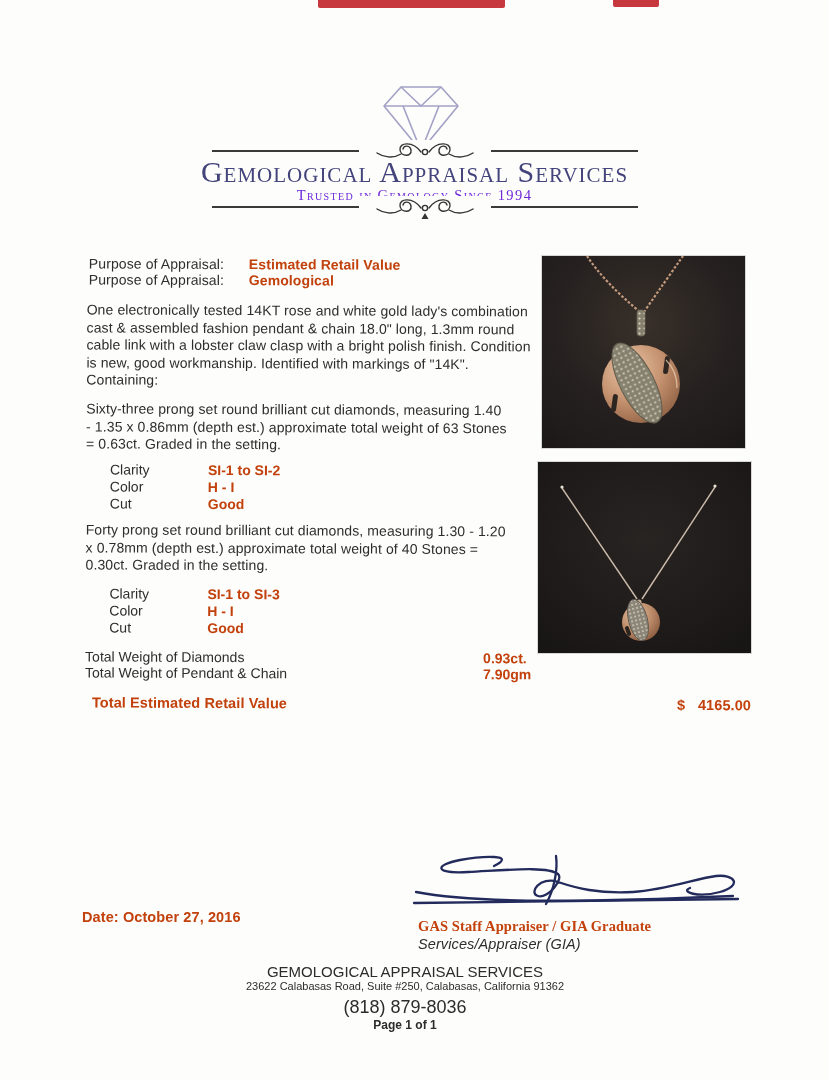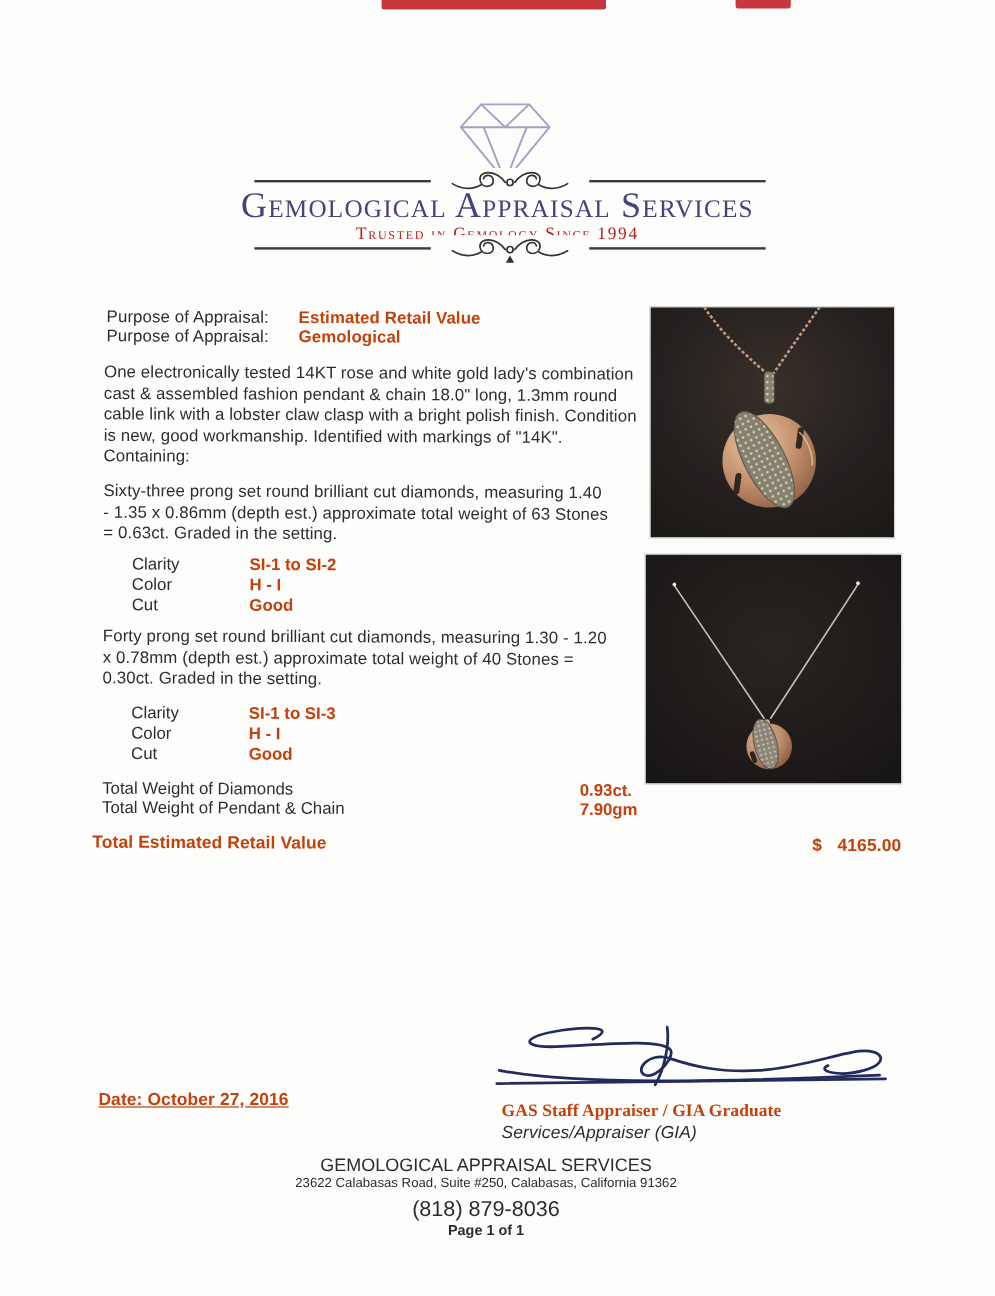--- a/index.html
+++ b/index.html
@@ -18,21 +18,21 @@
   
   .rule{background:#3a3a3a;height:2px;}
   .brand-title{
     width:829px;text-align:center;
     font-family:"Liberation Serif",serif;font-variant:small-caps;
     font-size:30px;letter-spacing:1px;color:#44447c;
   }
   .brand-tagline{
     width:829px;text-align:center;
     font-family:"Liberation Serif",serif;font-variant:small-caps;
-    font-size:14.5px;letter-spacing:1.4px;color:#b91c1c;
+    font-size:14.5px;letter-spacing:1.4px;color:#6d28d9;
   }
   .orn{background:#fdfdfb;padding:0 6px;}
   
   .grow{line-height:17px;font-size:14px;}
   .glabel{display:inline-block;width:98px;}
   
   .trow{font-size:14px;line-height:16.5px;}
   .tval{position:absolute;left:398px;top:0;}
   
   .doc-body{transform:rotate(.25deg);transform-origin:0 0;}
@@ -131,21 +131,21 @@
 
     <div class="abs trow" style="left:88px;top:648px;width:560px;">
       <span>Total Weight of Diamonds</span>
       <span class="tval b">0.93ct.</span>
     </div>
     <div class="abs trow" style="left:88px;top:664px;width:560px;">
       <span>Total Weight of Pendant &amp; Chain</span>
       <span class="tval b">7.90gm</span>
     </div>
 
-    <div class="abs body-copy b" style="left:80px;top:694px;font-size:14.5px;">Total Estimated Retail Value</div>
+    <div class="abs body-copy b" style="left:95px;top:694px;font-size:14.5px;">Total Estimated Retail Value</div>
     <div class="abs body-copy b" style="left:680px;top:694px;font-size:14.5px;">$</div>
     <div class="abs body-copy b" style="left:701px;top:694px;font-size:14.5px;">4165.00</div>
   </div>
 
   <svg class="abs photo" style="left:542px;top:256px;" width="203" height="192" viewBox="0 0 203 192">
     <defs>
       <radialGradient id="bg1" cx="50%" cy="35%" r="80%">
         <stop offset="0%" stop-color="#383029"></stop>
           <stop offset="55%" stop-color="#262120"></stop>
           <stop offset="100%" stop-color="#1b1917"></stop>
@@ -205,21 +205,21 @@
 
   <svg class="abs" style="left:398px;top:852px;" width="350" height="62" viewBox="0 0 350 62">
     <g fill="none" stroke="#222b5c" stroke-width="2.3" stroke-linecap="round">
       <path d="M96,14 C120,2 84,4 62,8 C36,13 36,22 70,20 C110,18 150,14 160,22 C166,27 150,47 140,44 C130,41 142,24 160,30 C178,36 200,42 235,40 C268,38 300,26 318,24 C338,22 344,34 322,40 C300,46 282,40 292,36"></path>
       <path d="M158,4 C160,18 156,38 148,52"></path>
       <path d="M18,40 C80,52 200,50 335,44"></path>
       <path d="M16,51 L340,47"></path>
     </g>
   </svg>
 
-  <div class="abs body-copy b" style="left:82px;top:909px;font-size:14.5px;text-decoration:underline;">Date: October 27, 2016</div>
+  <div class="abs body-copy b" style="left:82px;top:909px;font-size:14.5px;">Date: October 27, 2016</div>
   <div class="abs body-copy b" style="left:418px;top:918px;font-size:14.5px;font-family:Liberation Serif, serif;">GAS Staff Appraiser / GIA Graduate</div>
   <div class="abs body-copy" style="left:418px;top:936px;font-size:14.5px;font-style:italic;">Services/Appraiser (GIA)</div>
 
   <div class="abs footer-line" style="top:963px;font-size:15px;">GEMOLOGICAL APPRAISAL SERVICES</div>
   <div class="abs footer-line" style="top:980px;font-size:11px;text-align:center;">23622 Calabasas Road, Suite #250, Calabasas, California 91362</div>
   <div class="abs footer-line" style="top:997px;font-size:18px;">(818) 879-8036</div>
   <div class="abs footer-line b" style="top:1018px;font-size:12px;">Page 1 of 1</div>
 
 </div>
 

